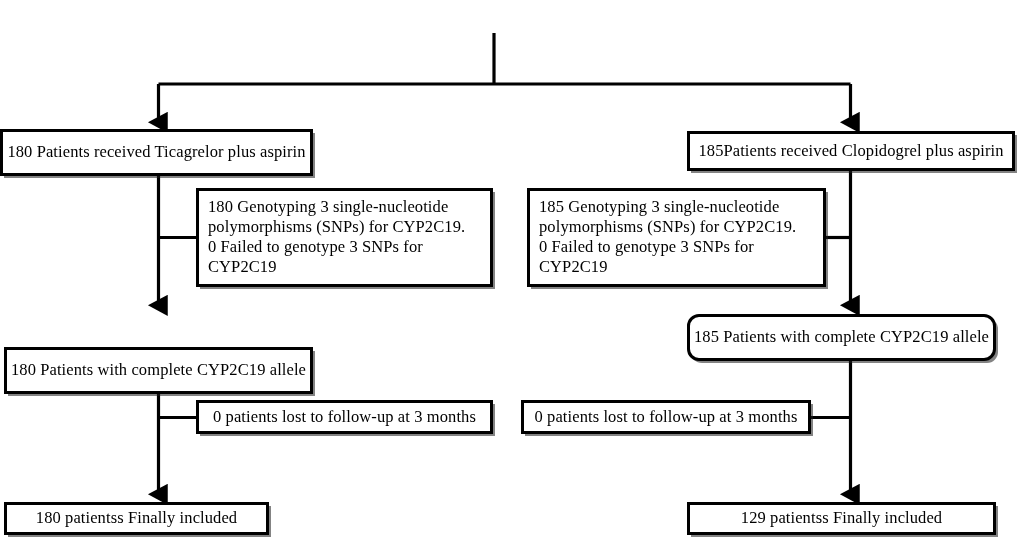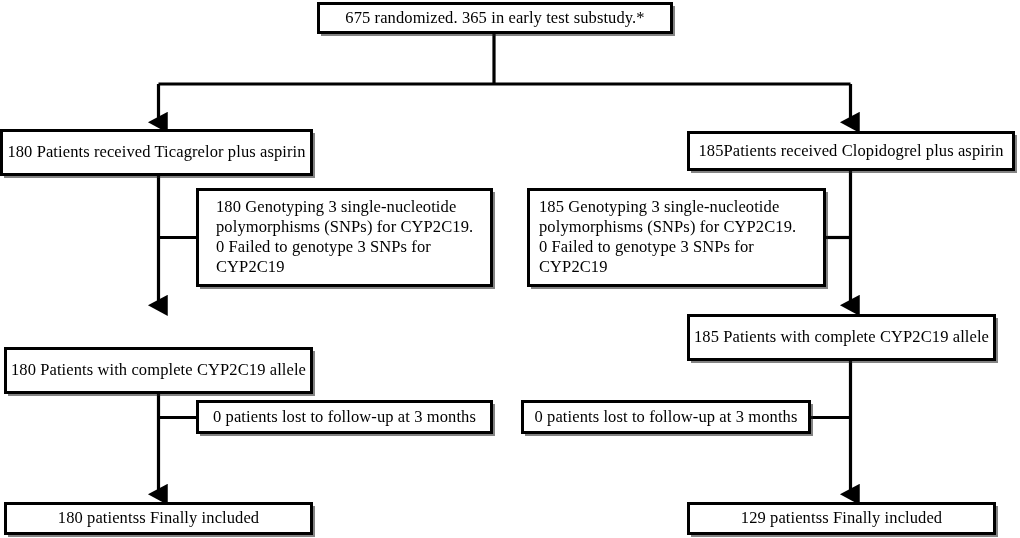--- a/index.html
+++ b/index.html
@@ -86,59 +86,56 @@
       <path d="M 158.5 361 L 158.5 494" marker-end="url(#arrowhead)"></path>
       <path d="M 158.5 417.5 L 198 417.5"></path>
     </g>
 
     <g stroke="#000000" stroke-width="3.2" fill="none">
       <path d="M 850.5 361 L 850.5 494" marker-end="url(#arrowhead)"></path>
       <path d="M 850.5 417.5 L 811 417.5"></path>
     </g>
   </svg>
 
-  <div class="node center" style="left:317px; top:2px; width:356px; height:32px;">
-    <span class="node-text">675 randomized. 365 in early test substudy.*</span>
-  </div>
 
   <div class="node center" style="left:0; top:129px; width:313px; height:47px;">
     <span class="node-text">180 Patients received Ticagrelor plus aspirin</span>
   </div>
 
   <div class="node center" style="left:687px; top:131px; width:328px; height:40px;">
     <span class="node-text">185Patients received Clopidogrel plus aspirin</span>
   </div>
 
-  <div class="node left-align" style="left:196px; top:188px; width:297px; height:99px;padding-left:8px;">
+  <div class="node left-align" style="left:196px; top:188px; width:297px; height:99px;">
     <span class="node-text">180 Genotyping 3 single-nucleotide polymorphisms (SNPs) for CYP2C19.
 0 Failed to genotype 3 SNPs for CYP2C19</span>
   </div>
 
   <div class="node left-align" style="left:527px; top:188px; width:299px; height:99px;justify-content:center;">
     <span class="node-text">185 Genotyping 3 single-nucleotide polymorphisms (SNPs) for CYP2C19.
 0 Failed to genotype 3 SNPs for CYP2C19</span>
   </div>
 
   <div class="node center" style="left:4px; top:314px; width:309px; height:47px;margin-top:33px;">
     <span class="node-text">180 Patients with complete CYP2C19 allele</span>
   </div>
 
-  <div class="node center" style="left:687px; top:314px; width:309px; height:47px;">
+  <div class="node center" style="left:687px; top:314px; width:309px; height:47px;border-radius:12px;">
     <span class="node-text">185 Patients with complete CYP2C19 allele</span>
   </div>
 
   <div class="node center" style="left:196px; top:400px; width:297px; height:34px;">
     <span class="node-text">0 patients lost to follow-up at 3 months</span>
   </div>
 
   <div class="node center" style="left:521px; top:400px; width:290px; height:34px;">
     <span class="node-text">0 patients lost to follow-up at 3 months</span>
   </div>
 
-  <div class="node center" style="left:4px; top:502px; width:309px; height:33px;">
+  <div class="node center" style="left:4px; top:502px; width:265px; height:33px;">
     <span class="node-text">180 patientss Finally included</span>
   </div>
 
   <div class="node center" style="left:687px; top:502px; width:309px; height:33px;">
     <span class="node-text">129 patientss Finally included</span>
   </div>
 
 </div>
 
 </body></html>

